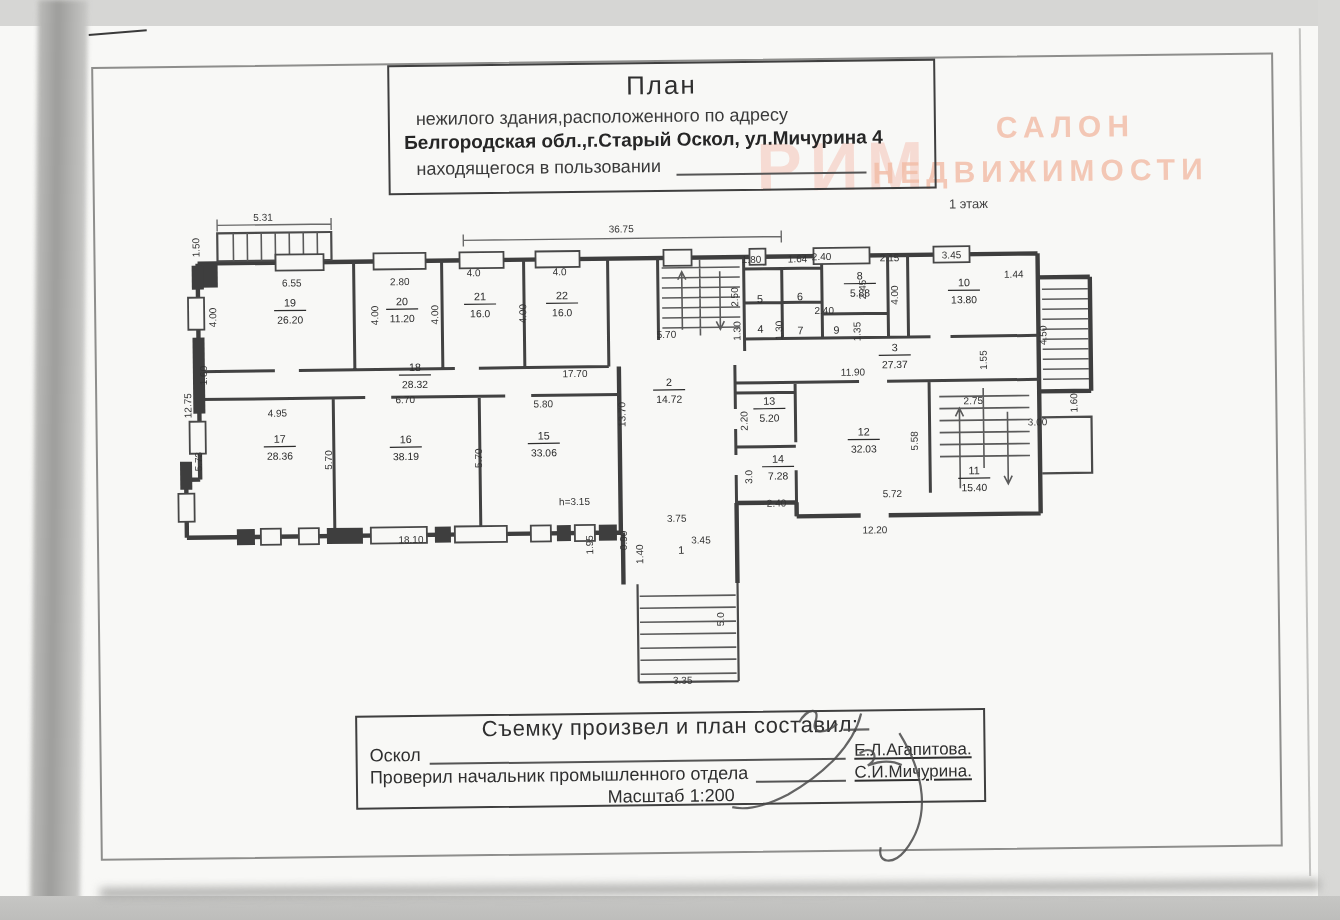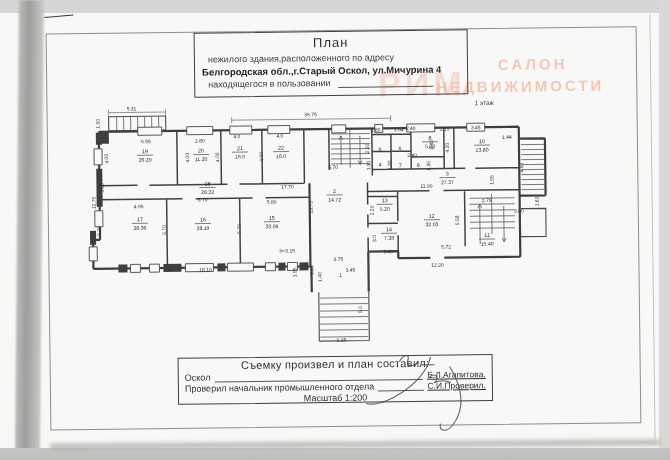--- a/index.html
+++ b/index.html
@@ -315,17 +315,17 @@
   <div class="sig-block">
     <div class="sb-head">Съемку произвел и план составил:</div>
     <div class="sb-row">
       <span>Оскол</span>
       <span class="sb-fill"></span>
       <span class="sb-name">Е.Л.Агапитова.</span>
     </div>
     <div class="sb-row">
       <span>Проверил начальник промышленного отдела</span>
       <span class="sb-fill"></span>
-      <span class="sb-name">С.И.Проверил.</span>
+      <span class="sb-name">С.И.Мичурина.</span>
     </div>
     <div class="sb-scale">Масштаб 1:200</div>
   </div>
 </div>
 
 </body></html>

